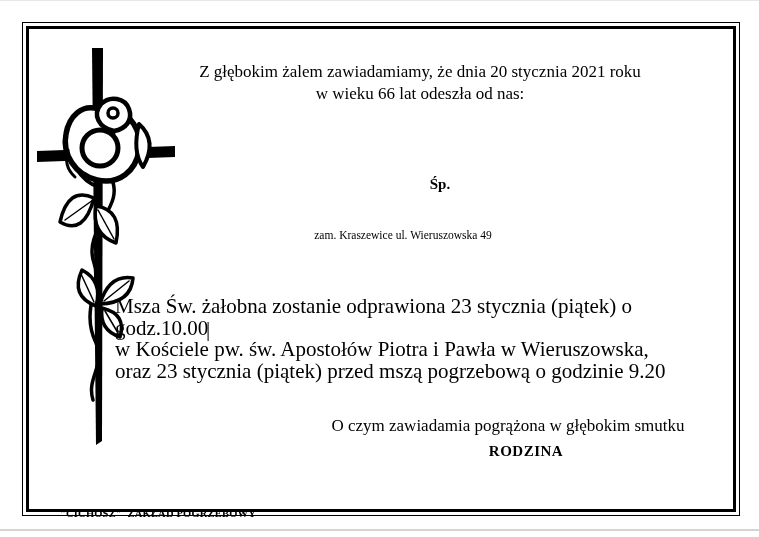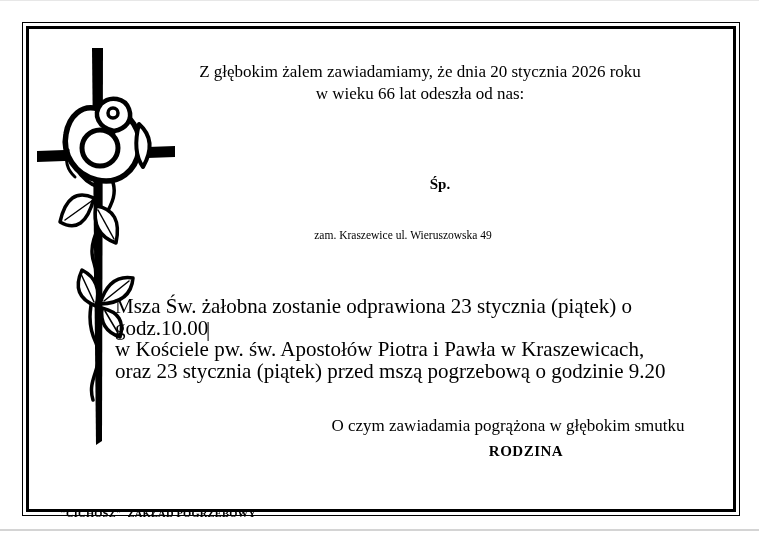--- a/index.html
+++ b/index.html
@@ -108,33 +108,33 @@
       <path d="M84,93 C69,90 62,77 71,66 C80,57 95,60 99,71 C103,82 96,91 84,93 Z" stroke-width="4.5"></path>
       <circle cx="83" cy="75" r="5" stroke-width="3.5"></circle>
       <path d="M109,86 Q128,103 113,129 Q102,114 109,86 Z" stroke-width="4"></path>
       <path d="M46,130 Q55,145 69,149" stroke-width="3.5" fill="none"></path>
       <path d="M38,112 Q33,128 45,139" stroke-width="3" fill="none"></path>
       <path d="M58,96 Q70,88 84,96" stroke-width="3" fill="none"></path>
     </g>
   </svg>
 
   <div class="intro">
-    <div>Z głębokim żalem zawiadamiamy, że dnia 20 stycznia 2026 roku</div>
+    <div>Z głębokim żalem zawiadamiamy, że dnia 20 stycznia 2021 roku</div>
     <div>w wieku 66 lat odeszła od nas:</div>
   </div>
 
   <div class="name-row">
     <span class="honorific">Śp.</span>
   </div>
 
   <div class="residence">zam. Kraszewice ul. Wieruszowska 49</div>
 
   <div class="body-block">
     <div>Msza Św. żałobna zostanie odprawiona 23 stycznia (piątek) o godz.10.00</div>
-    <div>w Kościele pw. św. Apostołów Piotra i Pawła w Kraszewicach,</div>
+    <div>w Kościele pw. św. Apostołów Piotra i Pawła w Wieruszowska,</div>
     <div>oraz 23 stycznia (piątek) przed mszą pogrzebową o godzinie 9.20</div>
   </div>
 
   <span class="cursor">|</span>
 
   <div class="closing">O czym zawiadamia pogrążona w głębokim smutku</div>
 
   <div class="signature">RODZINA</div>
 
   <div class="footer">

